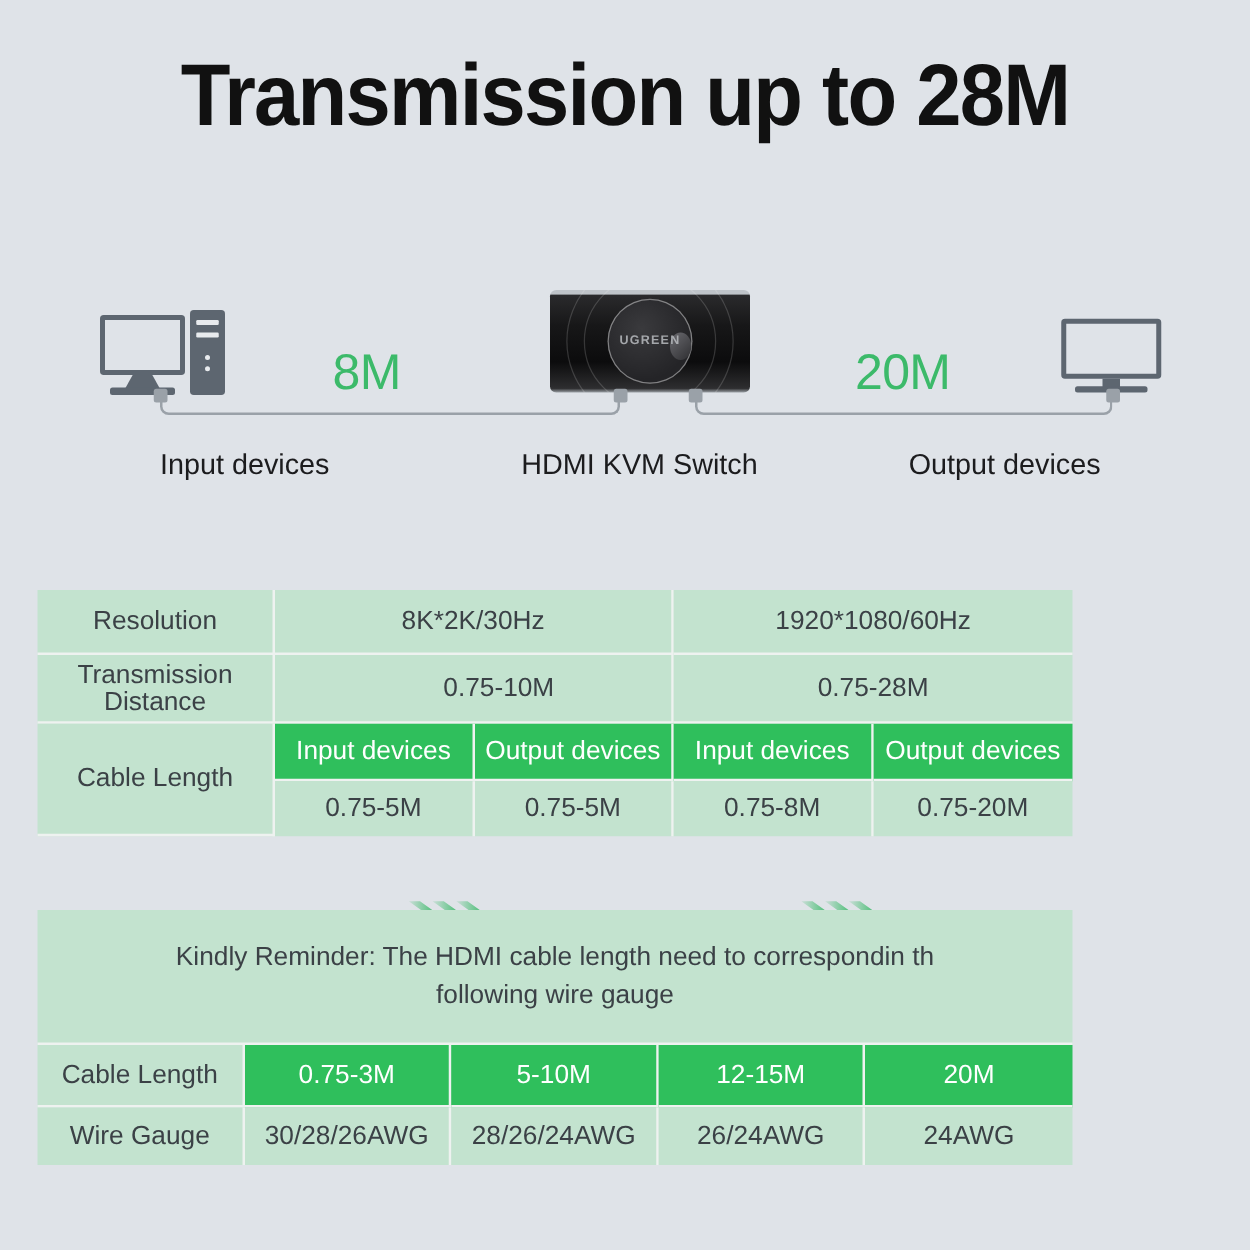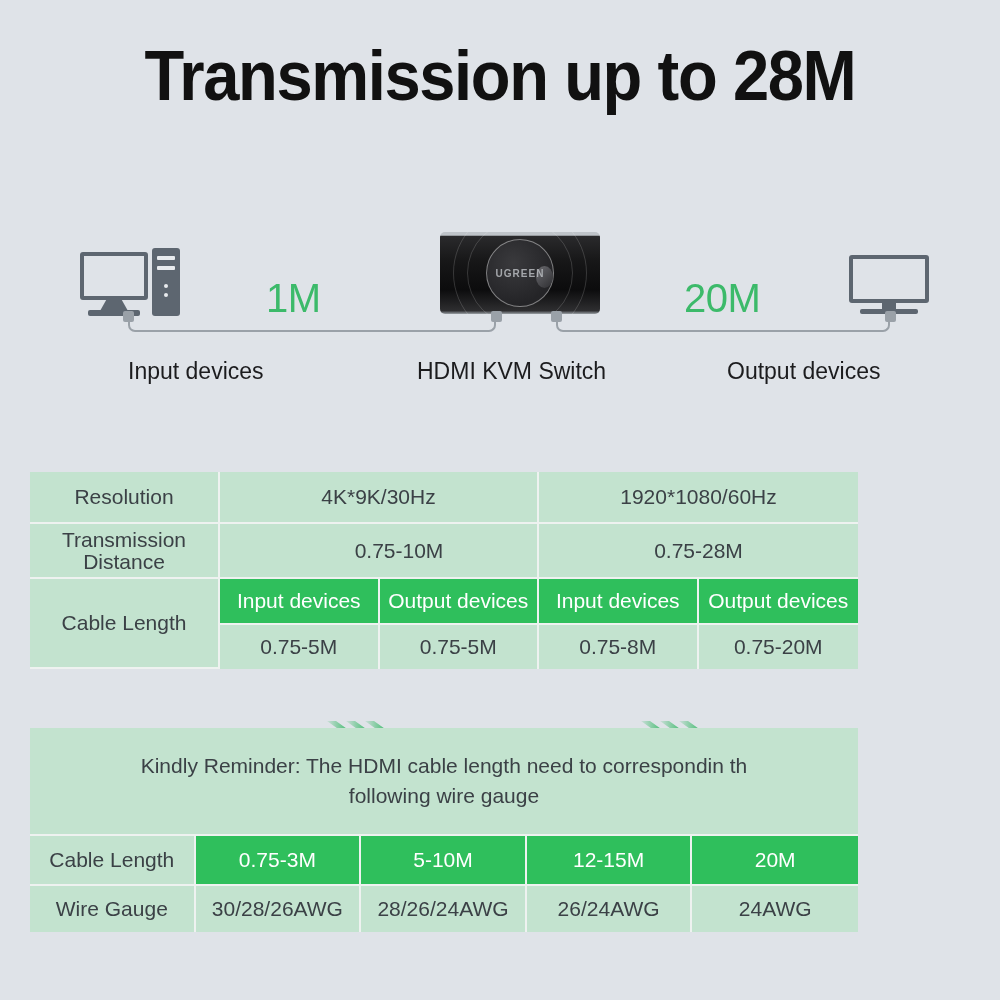--- a/index.html
+++ b/index.html
@@ -321,21 +321,21 @@
   <div class="out-neck"></div>
   <div class="out-base"></div>
 
   <div class="cable left"></div>
   <div class="cable right"></div>
   <div class="plug p1"></div>
   <div class="plug p2"></div>
   <div class="plug p3"></div>
   <div class="plug p4"></div>
 
-  <div class="dist d8">1M</div>
+  <div class="dist d8">8M</div>
   <div class="dist d20">20M</div>
 
   <div class="captions">
     <div class="cap c1">Input devices</div>
     <div class="cap c2">HDMI KVM Switch</div>
     <div class="cap c3">Output devices</div>
 
     <svg class="arrows a1" viewBox="0 0 70 26">
       <defs>
         <linearGradient id="ag1" x1="0" y1="0" x2="1" y2="0">
@@ -359,21 +359,21 @@
       <path d="M19 3 L33 13 L19 23 L28 23 L42 13 L28 3 Z" fill="url(#ag2)"></path>
       <path d="M38 3 L52 13 L38 23 L47 23 L61 13 L47 3 Z" fill="url(#ag2)"></path>
     </svg>
   </div>
 </div>
 
 <table class="tbl main">
   <tbody>
       <tr>
     <td class="rowlabel" style="width:188px;height:50px;" rowspan="1">Resolution</td>
-    <td colspan="2" style="height:50px;">4K*9K/30Hz</td>
+    <td colspan="2" style="height:50px;">8K*2K/30Hz</td>
     <td colspan="2" class="last-col" style="height:50px;">1920*1080/60Hz</td>
   </tr>
   <tr>
     <td class="rowlabel" style="height:53px;">
       <span class="two-line">Transmission</span>
       <span class="two-line">Distance</span>
     </td>
     <td colspan="2" style="height:53px;padding-left:41px;">0.75-10M</td>
     <td colspan="2" class="last-col" style="height:53px;margin-top:18px;">0.75-28M</td>
   </tr>

